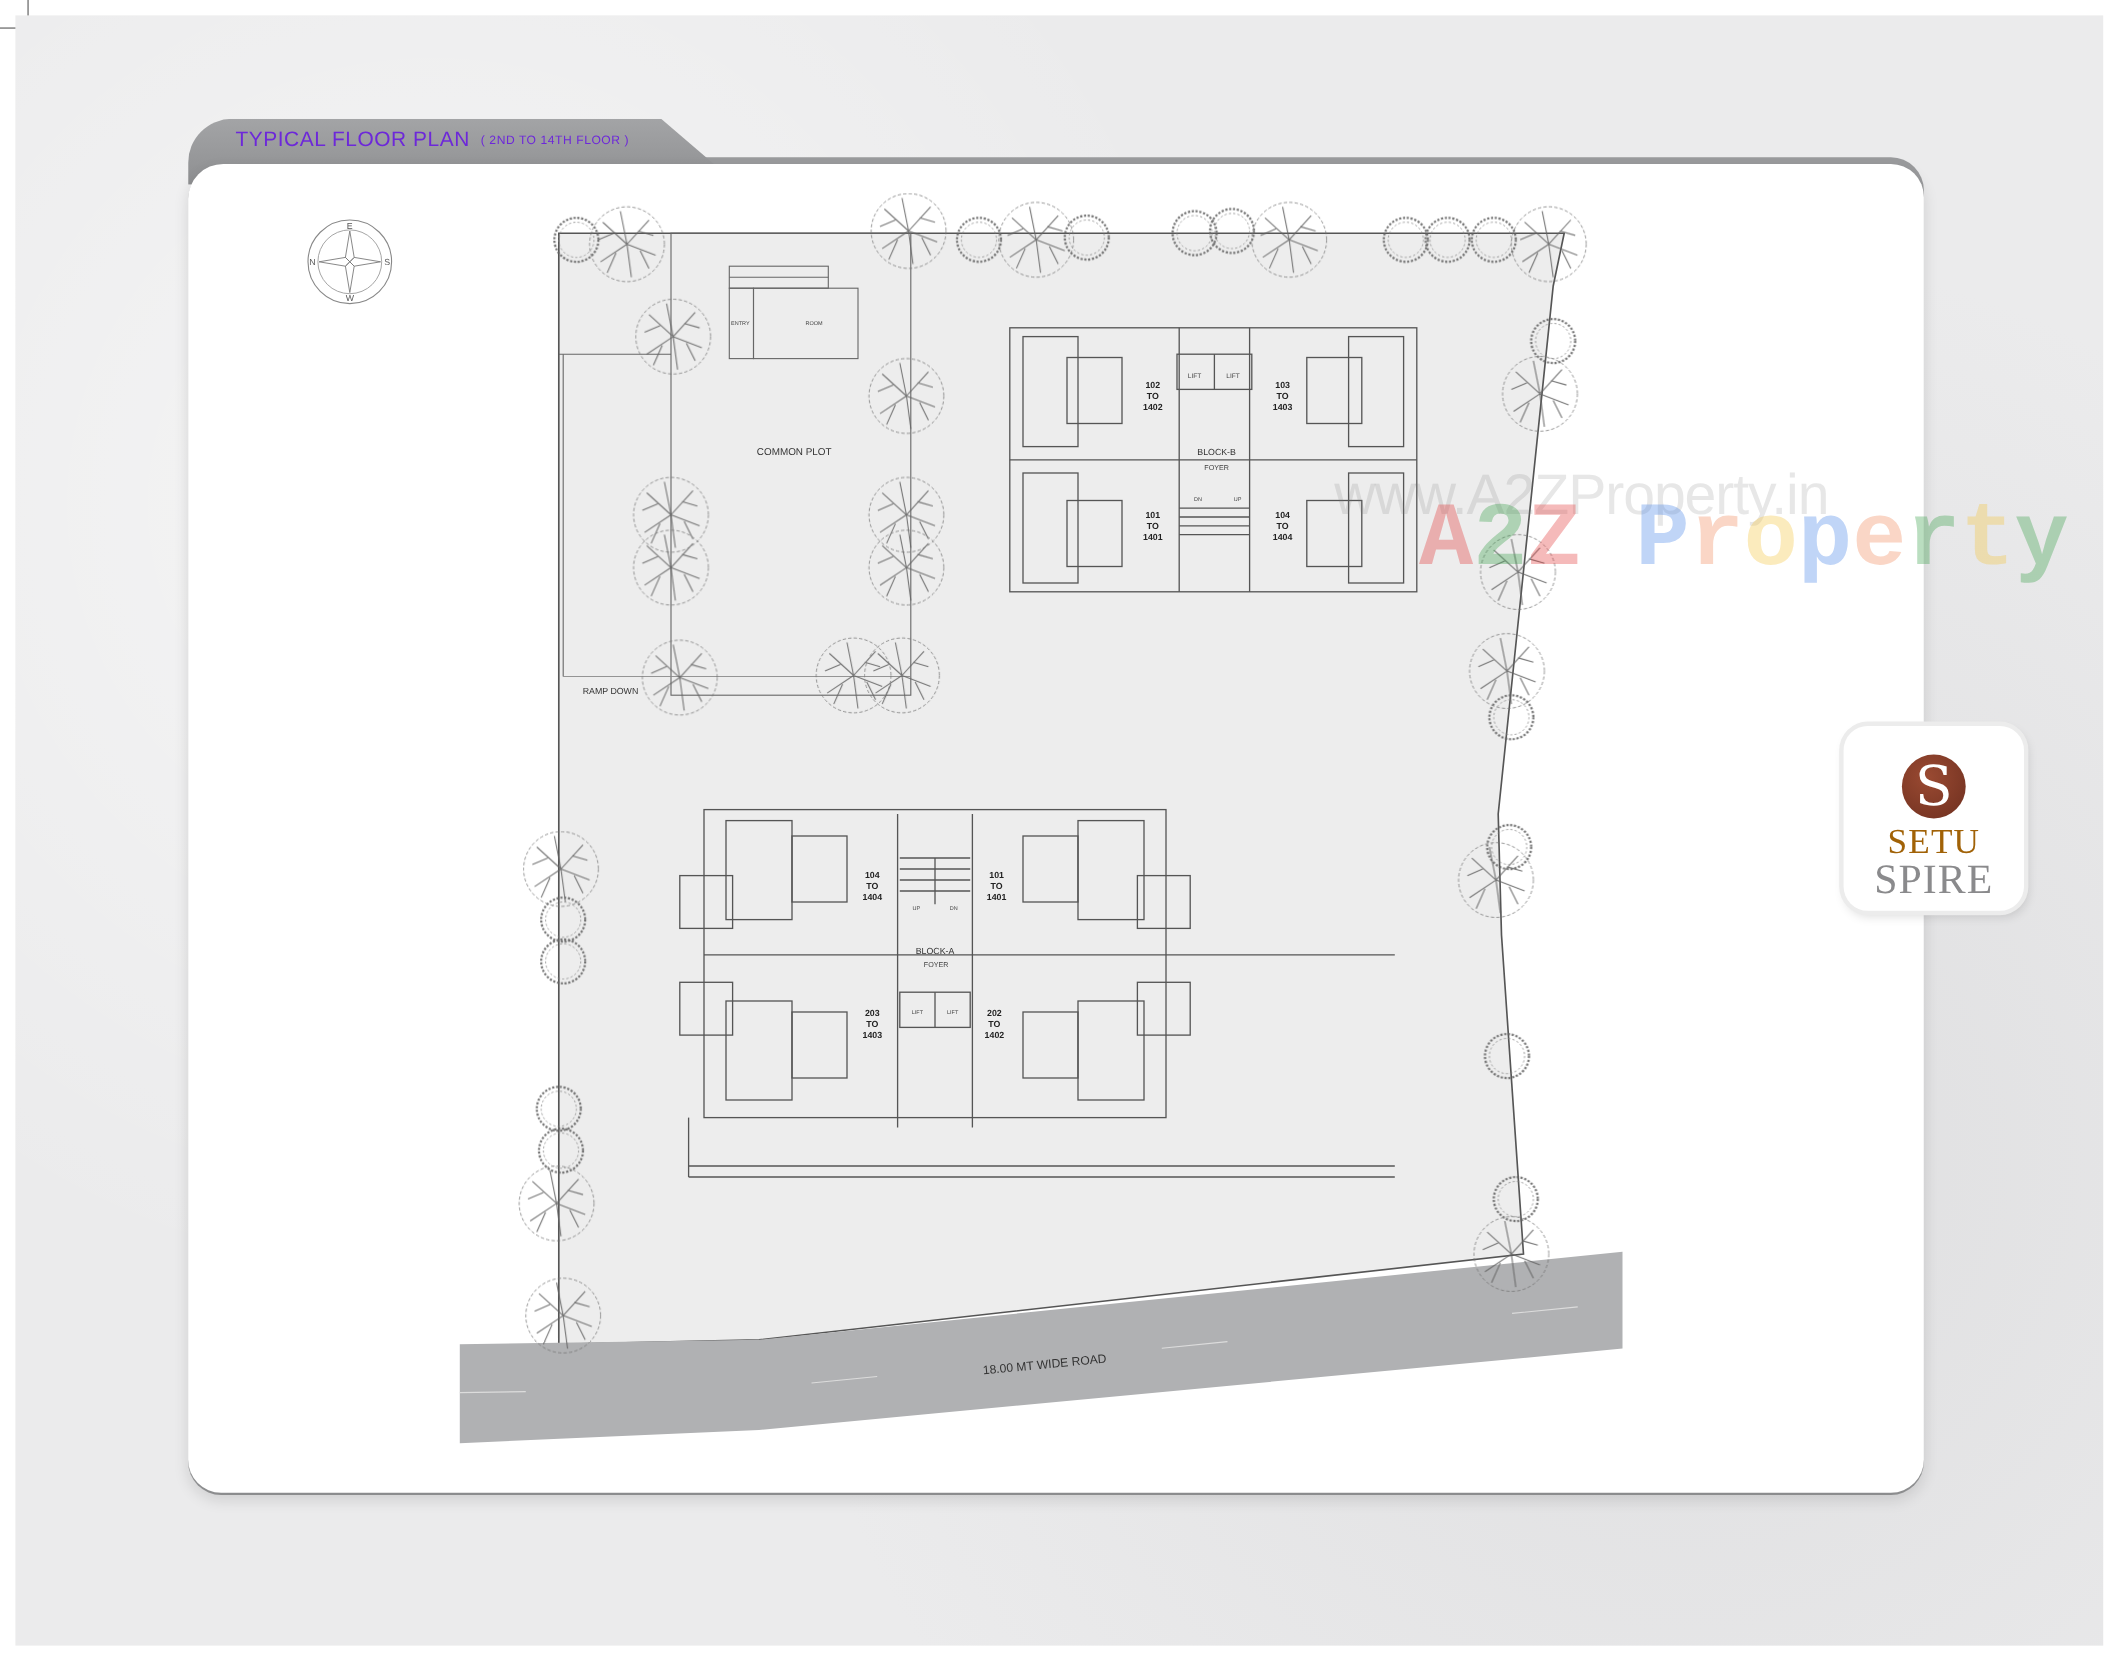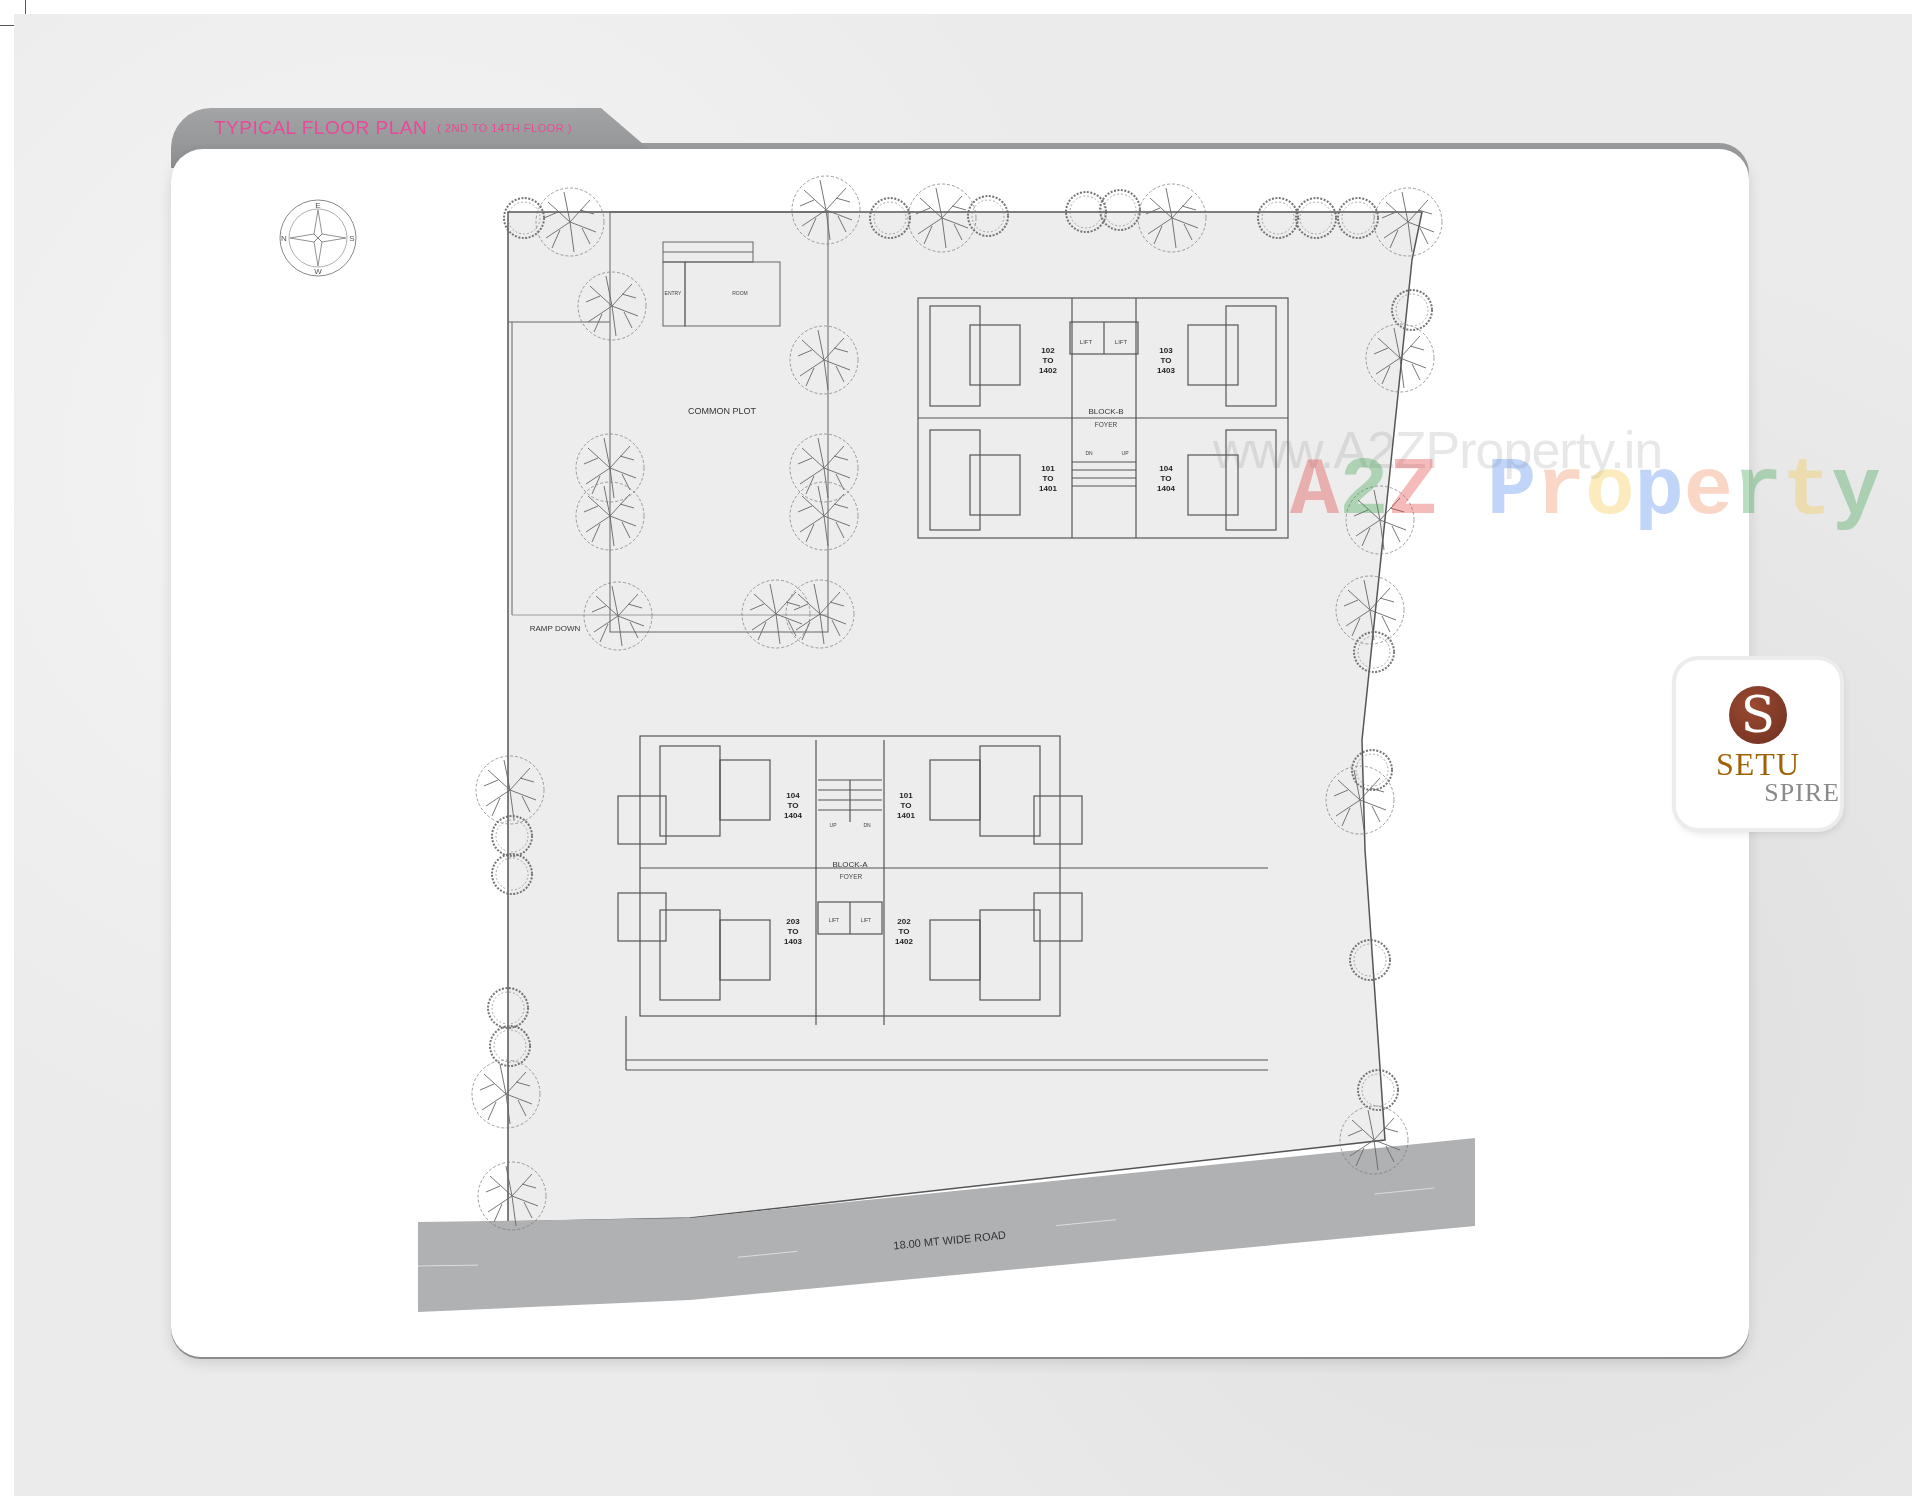--- a/index.html
+++ b/index.html
@@ -16,21 +16,21 @@
       radial-gradient(circle at 80% 70%, rgba(210,210,212,0.5) 0, rgba(210,210,212,0) 45%);
   }
   .crop-mark { position:absolute; background:#555; }
   .title-tab {
     position:absolute; left:171px; top:108px; width:500px; height:60px;
     background:linear-gradient(#a3a4a6,#8e8f91);
     border-radius:40px 0 0 0;
     clip-path:polygon(0 0, 86% 0, 100% 100%, 0 100%);
   }
   .title-text {
-    position:absolute; left:214px; top:117px; color:#ec4899;
+    position:absolute; left:214px; top:117px; color:#6d28d9;
     font-size:18px; letter-spacing:0.5px; white-space:nowrap;
   }
   .title-text .main { font-size:19px; }
   .title-text .sub { font-size:11px; margin-left:10px; vertical-align:2px; }
   .card-shadow {
     position:absolute; left:171px; top:143px; width:1578px; height:1216px;
     background:#9a9b9d; border-radius:40px 30px 30px 30px;
   }
   .card {
     position:absolute; left:171px; top:149px; width:1578px; height:1208px;
@@ -49,22 +49,22 @@
   }
   .logo-s {
     position:absolute; left:0; top:0; width:58px; height:58px; color:#fff;
     font-family:"DejaVu Serif", serif; font-size:50px; line-height:58px; text-align:center;
   }
   .logo-word1 {
     position:absolute; left:0; right:0; top:86px; text-align:center;
     font-family:"Liberation Serif", serif; font-size:32px; color:#a16207; letter-spacing:1px;
   }
   .logo-word2 {
-    position:absolute; left:0; right:0; top:118px; text-align:right;
-    font-family:"Liberation Serif", serif; font-size:26px; color:#8a8a8c; letter-spacing:1px;
+    position:absolute; left:0; right:0; top:118px; text-align:center;
+    font-family:"Liberation Serif", serif; font-size:38px; color:#8a8a8c; letter-spacing:1px;
   }
   .wm-url {
     position:absolute; left:1213px; top:420px; font-size:52px; color:rgba(120,120,120,0.18);
     letter-spacing:-1px; white-space:nowrap;
   }
   .wm-brand {
     position:absolute; left:1290px; top:445px; font-size:82px; font-weight:bold; white-space:nowrap;font-family:Liberation Mono, monospace;
   }
   .wm-brand span { opacity:0.35; }
 </style>

